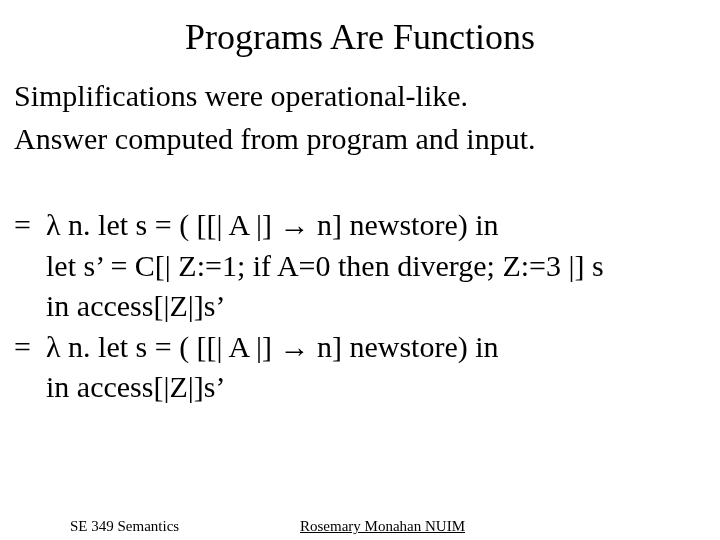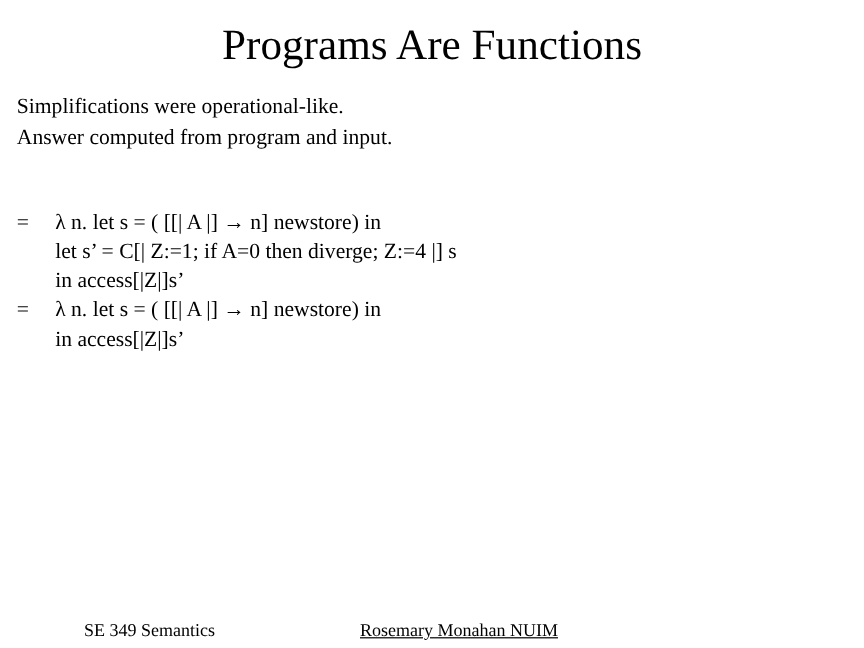--- a/index.html
+++ b/index.html
@@ -20,21 +20,21 @@
     padding: 12px 14px 0 14px;
     border-radius: 24px;
   }
   .title {
     text-align: center;
     font-size: 36px;
     margin: 4px 0 18px 0;
     font-weight: normal;
   }
   .body {
-    font-size: 18px;
+    font-size: 30px;
     line-height: 1.35;
   }
   .para {
     margin: 0 0 2px 0;
   }
   .indent1 {
     padding-left: 32px;
   }
   .eqrow {
     display: flex;
@@ -77,21 +77,21 @@
 
 
     <div class="gap-md"></div>
 
     <div class="eqrow">
       <span class="eqmark">=</span>
       <span>λ n. let s = ( [[| A |] →  n] newstore) in</span>
     </div>
     <div class="eqrow">
       <span class="eqmark"></span>
-      <span>let s’ = C[| Z:=1; if A=0 then diverge; Z:=4 |] s</span>
+      <span>let s’ = C[| Z:=1; if A=0 then diverge; Z:=3 |] s</span>
     </div>
     <div class="eqrow">
       <span class="eqmark"></span>
       <span>in access[|Z|]s’</span>
     </div>
 
     <div class="eqrow">
       <span class="eqmark">=</span>
       <span>λ n. let s = ( [[| A |] →  n] newstore) in</span>
     </div>

